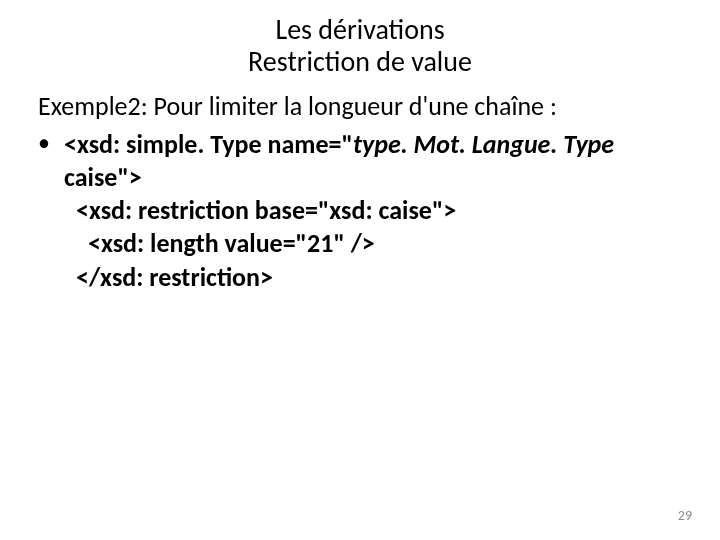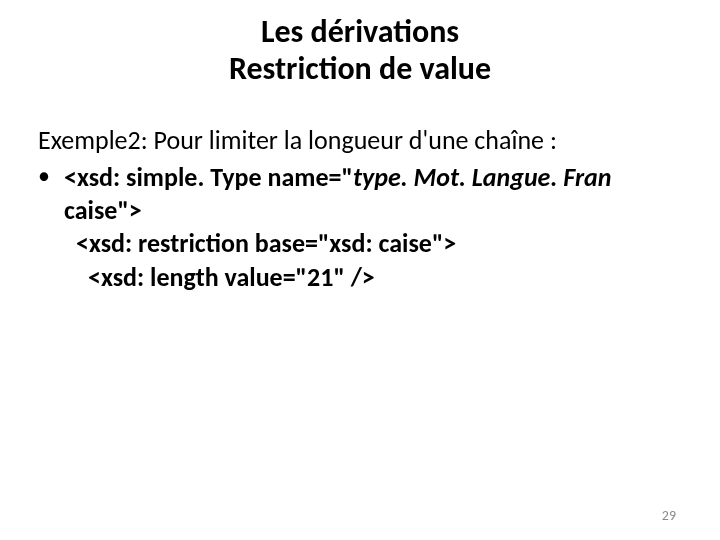--- a/index.html
+++ b/index.html
@@ -8,27 +8,27 @@
     width: 720px;
     height: 540px;
     background: #fff;
     font-family: Calibri, "Segoe UI", Arial, sans-serif;
     color: #000;
     position: relative;
     overflow: hidden;
   }
   .title {
     text-align: center;
-    font-weight: 700;
-    font-size: 32px;
+    font-weight: 400;
+    font-size: 28px;
     line-height: 1.15;
     margin-top: 14px;
   }
   .content {
-    margin-top: 36px;
+    margin-top: 12px;
     padding: 0 38px 0 38px;
     font-size: 26px;
     line-height: 1.28;
   }
   .intro {
     font-weight: 400;
   }
   .bullet-block {
     margin-top: 4px;
   }
@@ -51,21 +51,21 @@
   .code-indent {
     margin-left: 26px;
     font-weight: 700;
   }
   .code-indent .italic {
   }
   .i1 { padding-left: 12px; }
   .i2 { padding-left: 24px; }
   .page-num {
     position: absolute;
-    right: 44px;
+    right: 28px;
     bottom: 16px;
     font-size: 14px;
     color: #8b8b8b;
   }
 </style>
 </head>
 <body>
 
 <div class="title">
   <div>Les dérivations</div>
@@ -73,34 +73,35 @@
 </div>
 
 <div class="content">
 
   <div class="intro">Exemple2: Pour limiter la longueur d'une chaîne :</div>
 
   <div class="bullet-block">
     <div class="bullet-row">
       <div class="bullet-dot">•</div>
       <div class="bullet-body">
-        <span>&lt;xsd: simple. Type name="</span><span class="italic">type. Mot. Langue. Fran</span>
+        <span>&lt;xsd: simple. Type name="</span><span class="italic">type. Mot. Langue. Type</span>
       </div>
     </div>
 
     <div class="code-indent">
       <span class="italic">caise</span><span>"&gt;</span>
     </div>
 
     <div class="code-indent i1">
       <span>&lt;xsd: restriction base="</span><span class="italic">xsd: caise</span><span>"&gt;</span>
     </div>
 
     <div class="code-indent i2">
       <span>&lt;xsd: length value="</span><span class="italic">21</span><span>" /&gt;</span>
     </div>
 
+    <div class="code-indent i1">&lt;/xsd: restriction&gt;</div>
 
   </div>
 
 </div>
 
 <div class="page-num">29</div>
 
 </body></html>

